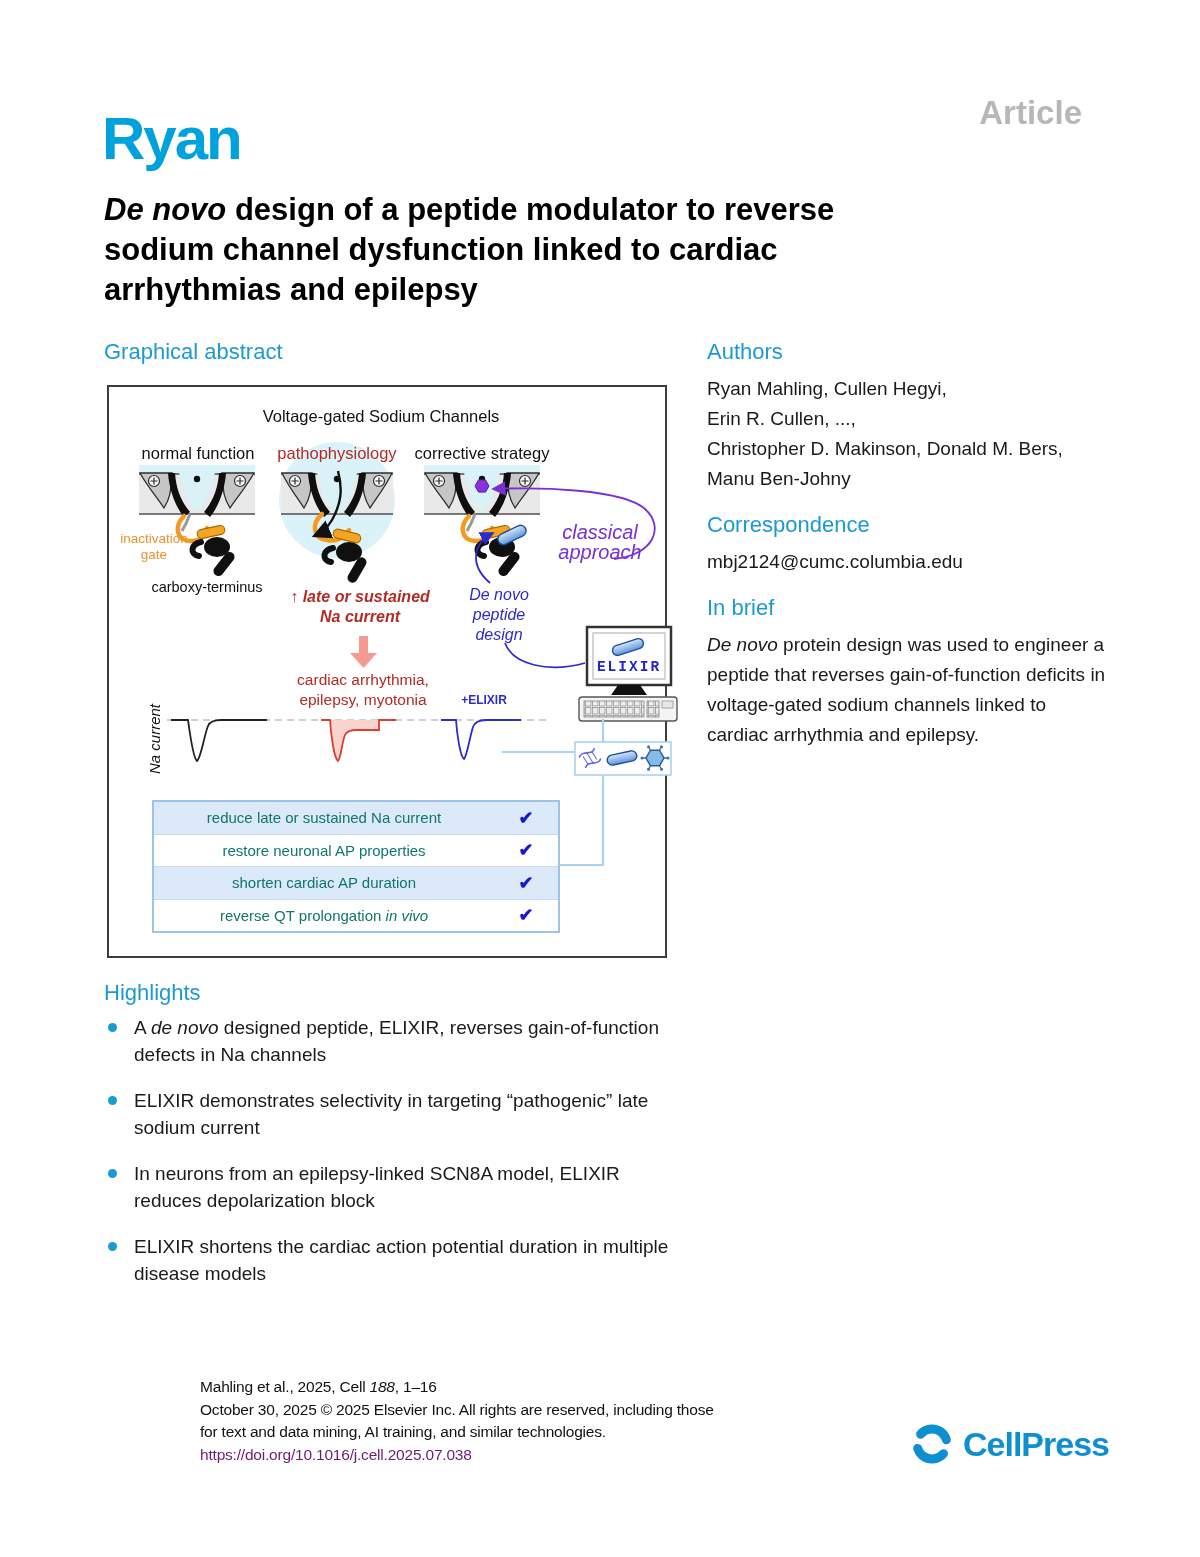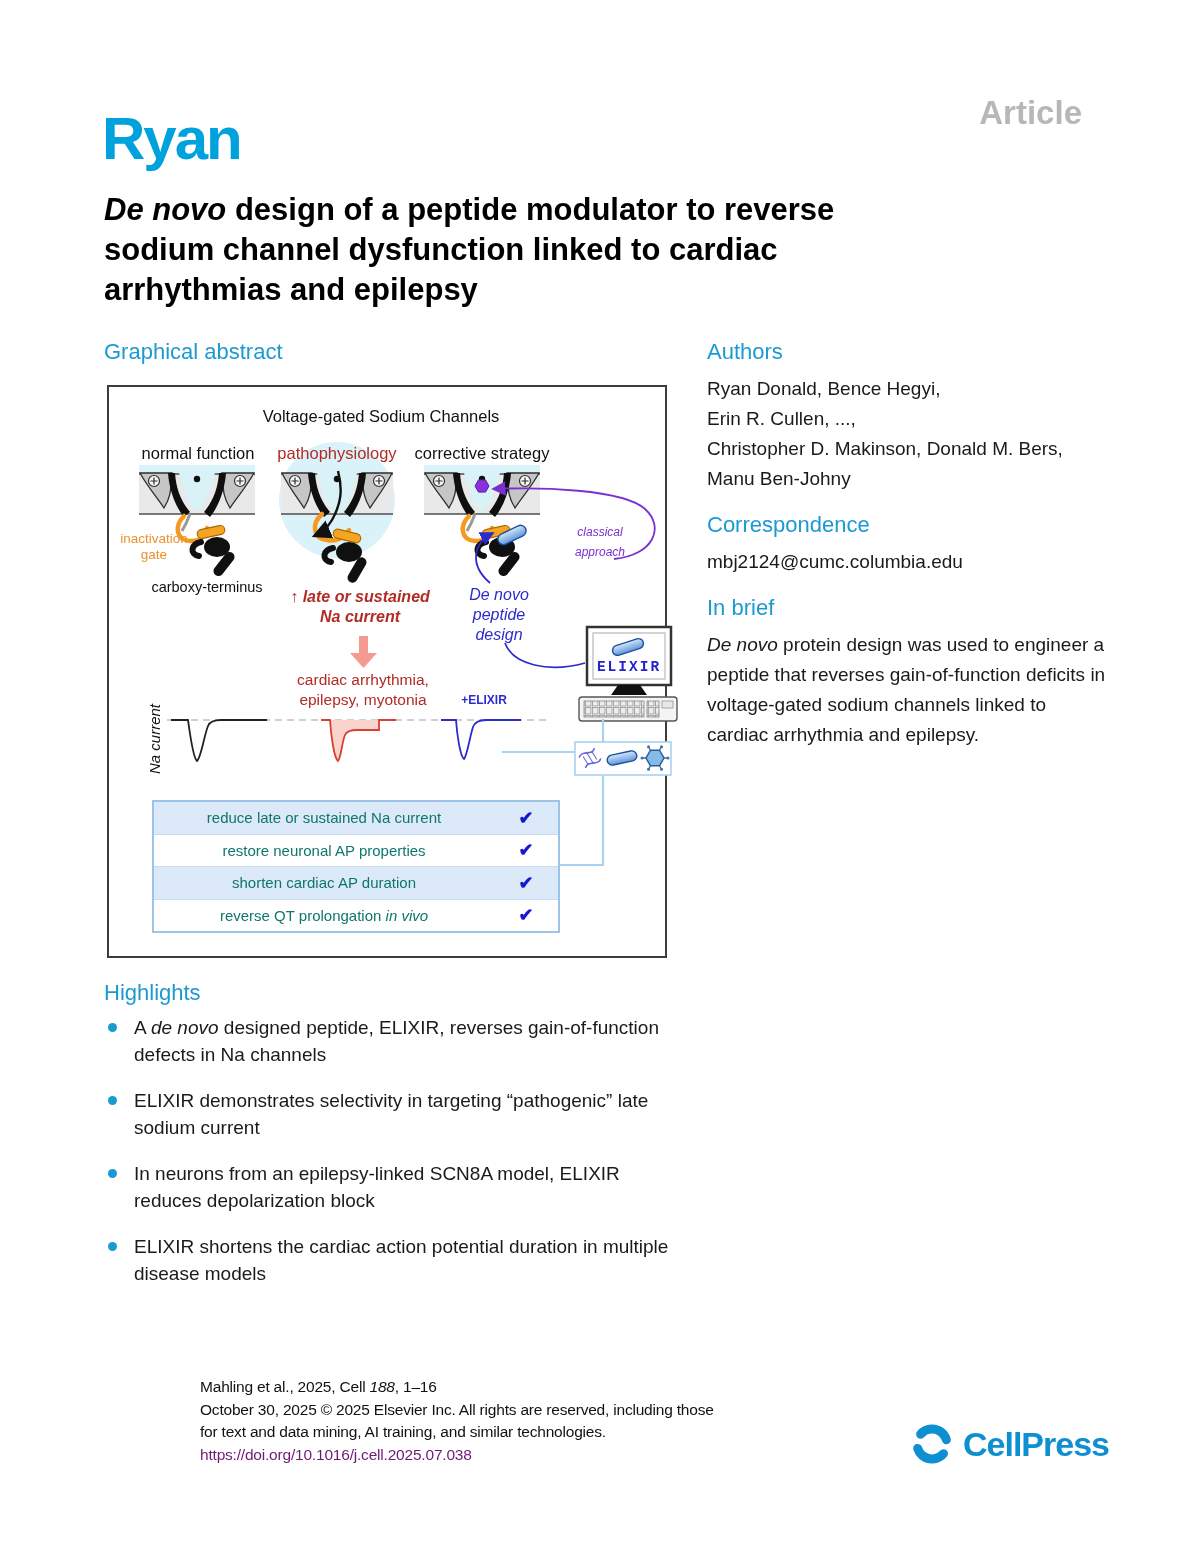--- a/index.html
+++ b/index.html
@@ -259,21 +259,21 @@
 
     <div class="fig-label red it" style="left:251px;top:200px;font-size:16px;font-weight:600;line-height:20px;">
       <div>↑ late or sustained</div>
         <div>Na current</div>
     </div>
     <div class="fig-label red" style="left:254px;top:283px;font-size:15.5px;line-height:20px;">
       <div>cardiac arrhythmia,</div>
         <div>epilepsy, myotonia</div>
     </div>
 
-    <div class="fig-label purple it" style="left:491px;top:135px;font-size:12px;line-height:20px;">
+    <div class="fig-label purple it" style="left:491px;top:135px;font-size:20px;line-height:20px;">
       <div>classical</div>
         <div>approach</div>
     </div>
     <div class="fig-label blue it" style="left:390px;top:198px;font-size:16px;line-height:20px;">
       <div>De novo</div>
         <div>peptide</div>
         <div>design</div>
     </div>
 
     <div class="fig-label blue" style="left:375px;top:306px;font-size:12px;font-weight:bold;">+ELIXIR</div>
@@ -295,21 +295,21 @@
       </div>
       <div class="cl-row">
         <div class="cl-label"><span>reverse QT prolongation </span><i>in vivo</i></div>
         <div class="cl-check">✔</div>
       </div>
     </div>
   </div>
 
   <div class="abs sec-head" style="left:707px;top:339px;">Authors</div>
   <div class="abs rcol" style="top:374px;">
-    <div>Ryan Donald, Bence Hegyi,</div>
+    <div>Ryan Mahling, Cullen Hegyi,</div>
     <div>Erin R. Cullen, ...,</div>
     <div>Christopher D. Makinson, Donald M. Bers,</div>
     <div>Manu Ben-Johny</div>
   </div>
 
   <div class="abs sec-head" style="left:707px;top:512px;">Correspondence</div>
   <div class="abs email" style="left:707px;top:547px;">mbj2124@cumc.columbia.edu</div>
 
   <div class="abs sec-head" style="left:707px;top:595px;">In brief</div>
   <div class="abs rcol body-text" style="top:630px;">

